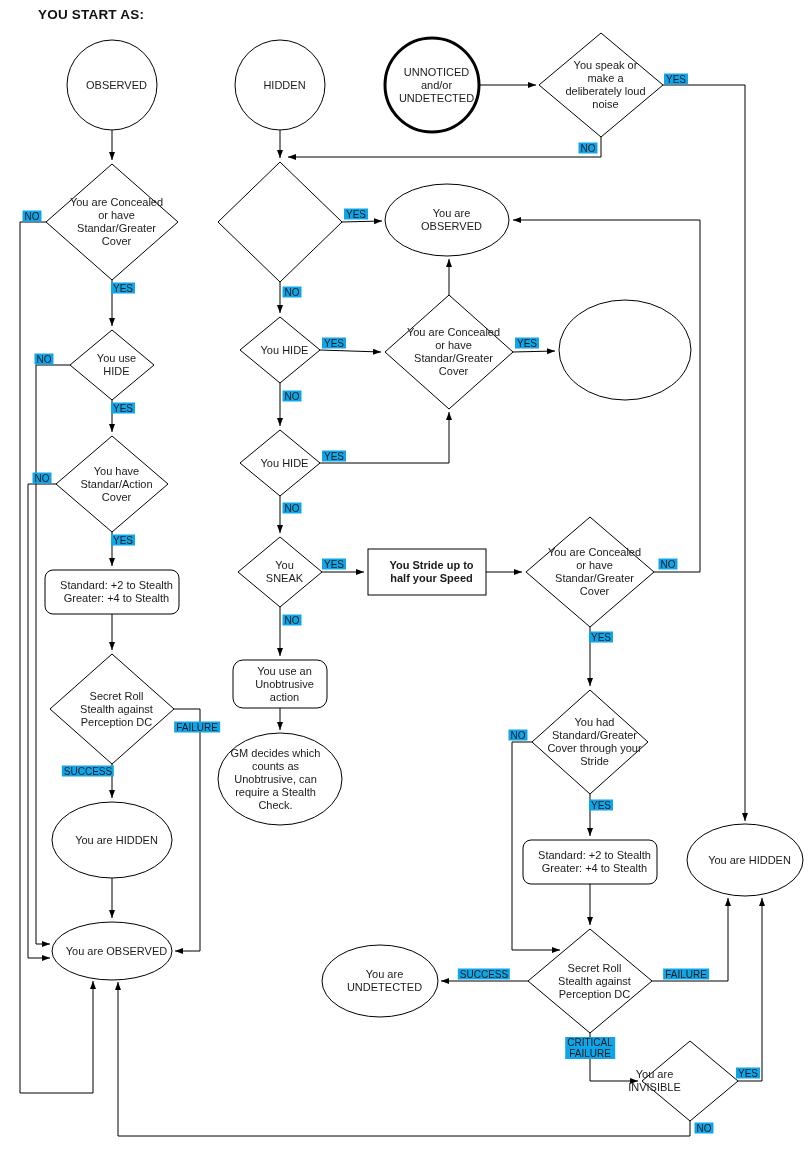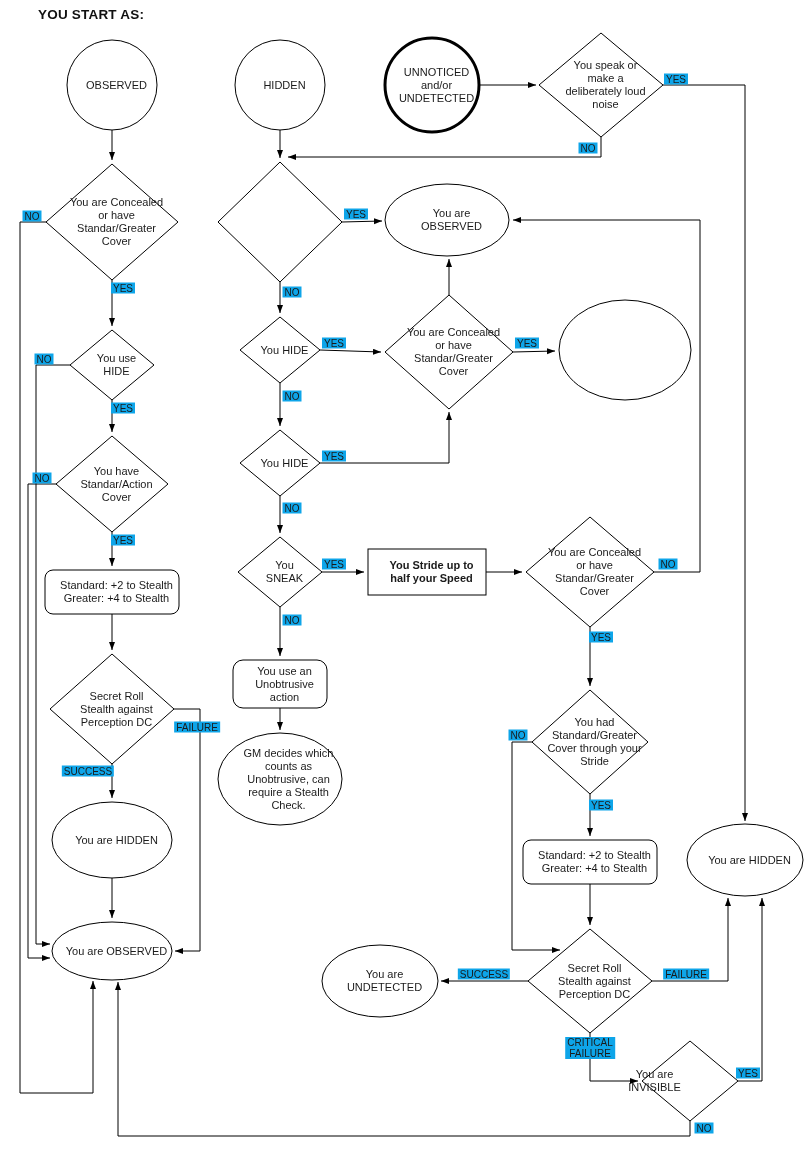--- a/index.html
+++ b/index.html
@@ -127,21 +127,21 @@
   <div class="nlabel" style="left:112px;top:840px;width:100px">You are HIDDEN</div>
   <div class="nlabel" style="left:112px;top:951px;width:112px">You are OBSERVED</div>
   <div class="nlabel" style="left:447px;top:220px;width:110px">You are OBSERVED</div>
   <div class="nlabel" style="left:280px;top:350px;width:60px">You HIDE</div>
   <div class="nlabel" style="left:449px;top:352px;width:108px">You are Concealed or have Standar/Greater Cover</div>
   <div class="nlabel" style="left:280px;top:463px;width:60px">You HIDE</div>
   <div class="nlabel" style="left:280px;top:572px;width:64px">You SNEAK</div>
   <div class="nlabel bold" style="left:427px;top:572px;width:110px">You Stride up to half your Speed</div>
   <div class="nlabel" style="left:590px;top:572px;width:108px">You are Concealed or have Standar/Greater Cover</div>
   <div class="nlabel" style="left:280px;top:684px;width:86px">You use an Unobtrusive action</div>
-  <div class="nlabel" style="left:284px;top:779px;width:114px">GM decides which counts as Unobtrusive, can require a Stealth Check.</div>
+  <div class="nlabel" style="left:271px;top:779px;width:114px">GM decides which counts as Unobtrusive, can require a Stealth Check.</div>
   <div class="nlabel" style="left:590px;top:742px;width:104px">You had Standard/Greater Cover through your Stride</div>
   <div class="nlabel" style="left:590px;top:862px;width:130px">Standard: +2 to Stealth
 Greater: +4 to Stealth</div>
   <div class="nlabel" style="left:590px;top:981px;width:100px">Secret Roll Stealth against Perception DC</div>
   <div class="nlabel" style="left:380px;top:981px;width:100px">You are UNDETECTED</div>
   <div class="nlabel" style="left:745px;top:860px;width:100px">You are HIDDEN</div>
   <div class="nlabel" style="left:650px;top:1081px;width:76px">You are INVISIBLE</div>
 
   <div class="elabel" style="left:676px;top:79px">YES</div>
   <div class="elabel" style="left:588px;top:148px">NO</div>

